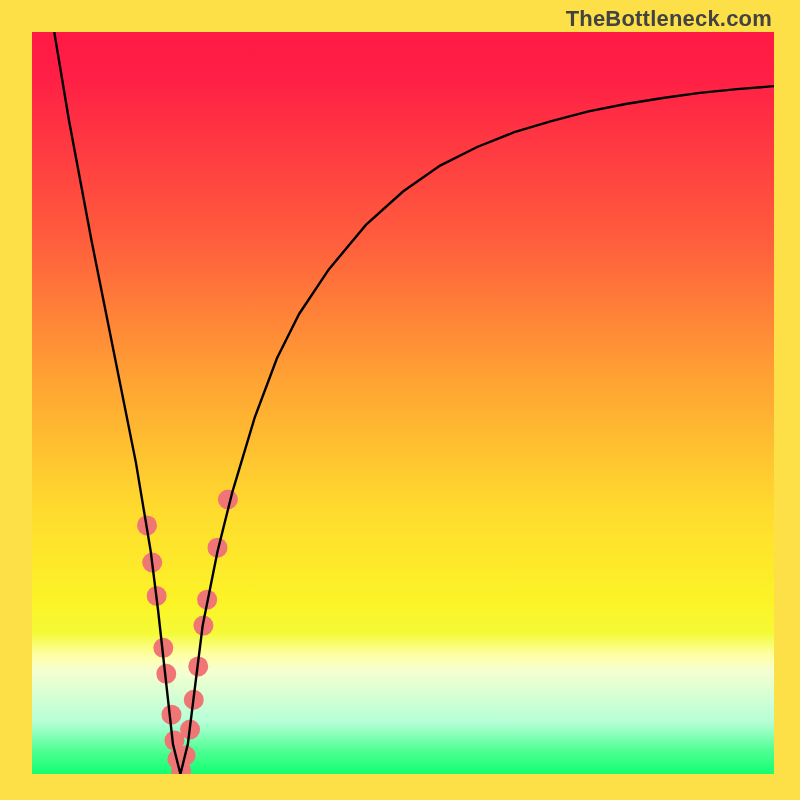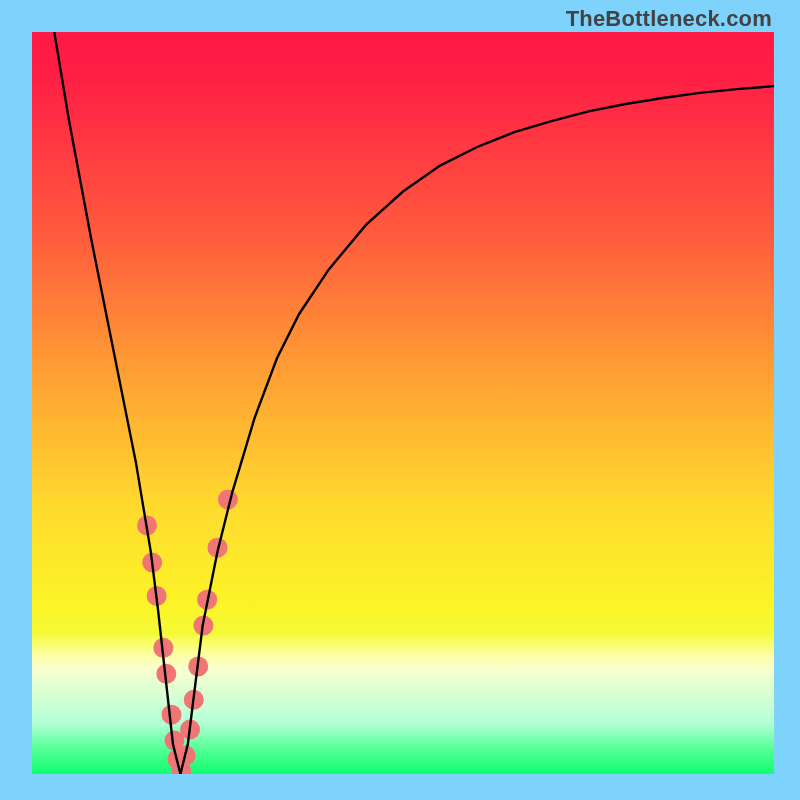--- a/index.html
+++ b/index.html
@@ -1,21 +1,21 @@
 <!DOCTYPE html>
 <html><head>
   <meta charset="utf-8">
   <style>
     * { margin: 0; padding: 0; box-sizing: border-box; }
     body { background: #000; width: 800px; height: 800px; overflow: hidden; font-family: Arial, sans-serif; }
     .chart-frame {
       position: absolute;
       top: 0; left: 0;
       width: 800px; height: 800px;
-      background: #7dd3fc;
+      background: #fde047;
     }
     .plot-area {
       position: absolute;
       top: 32px; left: 32px;
       width: 742px; height: 742px;
       overflow: hidden;
     }
     .gradient-bg {
       position: absolute;
       inset: 0;

